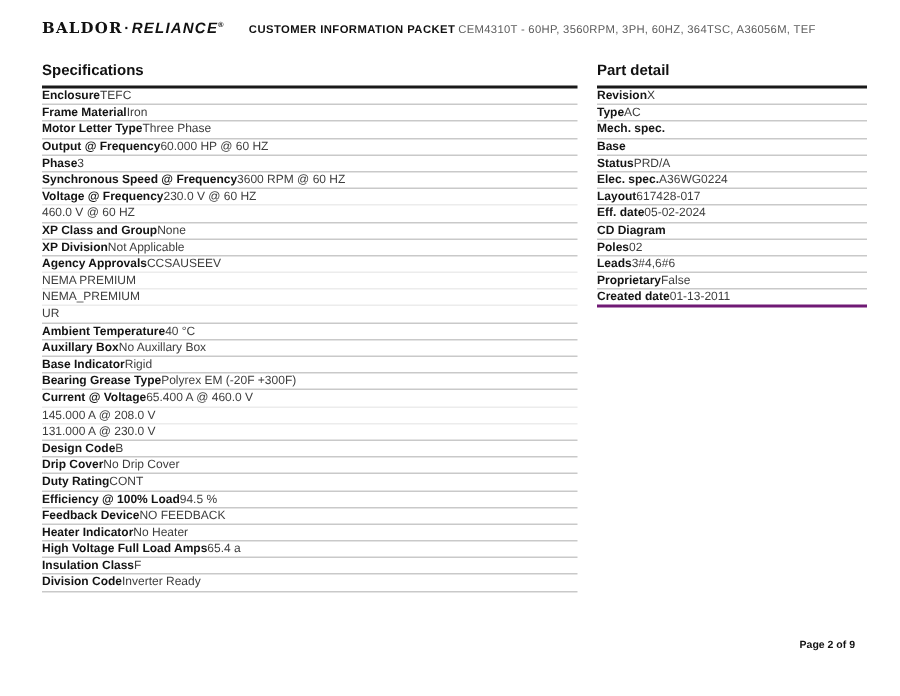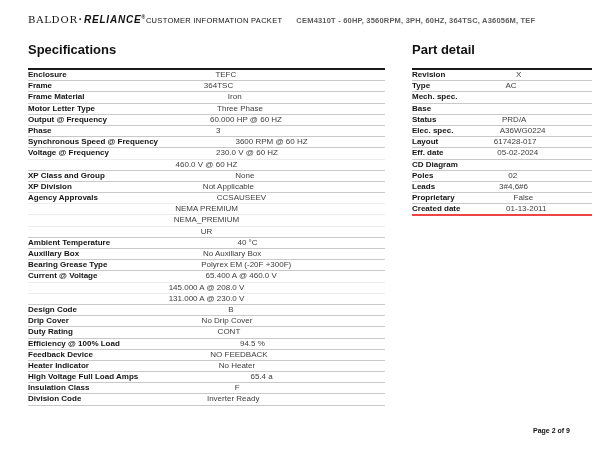--- a/index.html
+++ b/index.html
@@ -12,55 +12,56 @@
     overflow:hidden;
   }
 
   
   .header {
     position:absolute; top:14px; left:28px; right:20px;
     display:flex; align-items:baseline;
     white-space:nowrap;
   }
   .logo { font-size:10px; font-weight:bold; letter-spacing:0.8px; color:#111; }
-  .logo .baldor { font-family:"DejaVu Serif", serif; font-weight:normal; }
+  .logo .baldor { font-family:"DejaVu Serif", serif; font-weight:bold; }
   .logo .dot { padding:0 1px; }
   .logo .reliance { font-style:italic; font-weight:bold;margin-top:32px; }
   .logo .reg { font-size:5px; vertical-align:super; }
   .doc-title {
-    font-size:7.5px; font-weight:normal; letter-spacing:0.3px; color:#111;
+    margin-left:16px;
+    font-size:7.5px; font-weight:bold; letter-spacing:0.3px; color:#111;
   }
   .product-summary {
-    margin-left:14px;
-    font-size:7.5px; color:#5c5c5c; letter-spacing:0.2px;font-weight:bold;
+    margin-left:2px;
+    font-size:7.5px; color:#5c5c5c; letter-spacing:0.2px;
   }
 
   
   .table-col { position:absolute; top:42px; }
   #spec-col { left:28px;  width:357px; }
-  #part-col { left:412px; width:180px; }
+  #part-col { left:398px; width:180px; }
 
   .table-title {
-    font-size:13px; font-weight:bold; color:#111;
-    height:12px; padding-bottom:14px;
+    font-size:10px; font-weight:bold; color:#111;
+    height:12px; padding-bottom:3px;
     border-bottom:2px solid #1a1a1a;
   }
 
   .spec-row { width:100%; }
   .spec-line {
     display:flex; justify-content:space-between; align-items:center;
     height:10.2px;
     border-bottom:1px solid #ececec;
     font-size:8px; line-height:10.2px;
   }
   .spec-line.last { border-bottom:1px solid #c9c9c9; }
   .spec-label { font-weight:bold; color:#141414; white-space:nowrap; }
-  .spec-value { color:#3d3d3d; white-space:nowrap; text-align:center; flex:1; }
-
-  #part-rows .spec-row:last-child .spec-line.last { border-bottom:2px solid #ef4444; }
+  .spec-value { color:#3d3d3d; white-space:nowrap; text-align:left; flex:1; }
+
+  #part-rows .spec-row:last-child .spec-line.last { border-bottom:2px solid #701a75; }
 
   
   .footer {
     position:absolute; top:427px; right:30px;
     font-size:7px; font-weight:bold; color:#111;
   }
 </style>
 </head>
 <body>
 
@@ -74,26 +75,20 @@
   <div class="table-title">Specifications</div>
   <div id="spec-rows">
       <div class="spec-row">
         <div class="spec-line last">
           <span class="spec-label">Enclosure</span>
           <span class="spec-value">TEFC</span>
         </div>
       </div>
       <div class="spec-row">
         <div class="spec-line last">
-          <span class="spec-label">Frame</span>
-          <span class="spec-value">364TSC</span>
-        </div>
-      </div>
-      <div class="spec-row">
-        <div class="spec-line last">
           <span class="spec-label">Frame Material</span>
           <span class="spec-value">Iron</span>
         </div>
       </div>
       <div class="spec-row">
         <div class="spec-line last">
           <span class="spec-label">Motor Letter Type</span>
           <span class="spec-value">Three Phase</span>
         </div>
       </div>
@@ -158,20 +153,26 @@
       <div class="spec-row">
         <div class="spec-line last">
           <span class="spec-label">Ambient Temperature</span>
           <span class="spec-value">40 °C</span>
         </div>
       </div>
       <div class="spec-row">
         <div class="spec-line last">
           <span class="spec-label">Auxillary Box</span>
           <span class="spec-value">No Auxillary Box</span>
+        </div>
+      </div>
+      <div class="spec-row">
+        <div class="spec-line last">
+          <span class="spec-label">Base Indicator</span>
+          <span class="spec-value">Rigid</span>
         </div>
       </div>
       <div class="spec-row">
         <div class="spec-line last">
           <span class="spec-label">Bearing Grease Type</span>
           <span class="spec-value">Polyrex EM (-20F +300F)</span>
         </div>
       </div>
       <div class="spec-row">
         <div class="spec-line">

